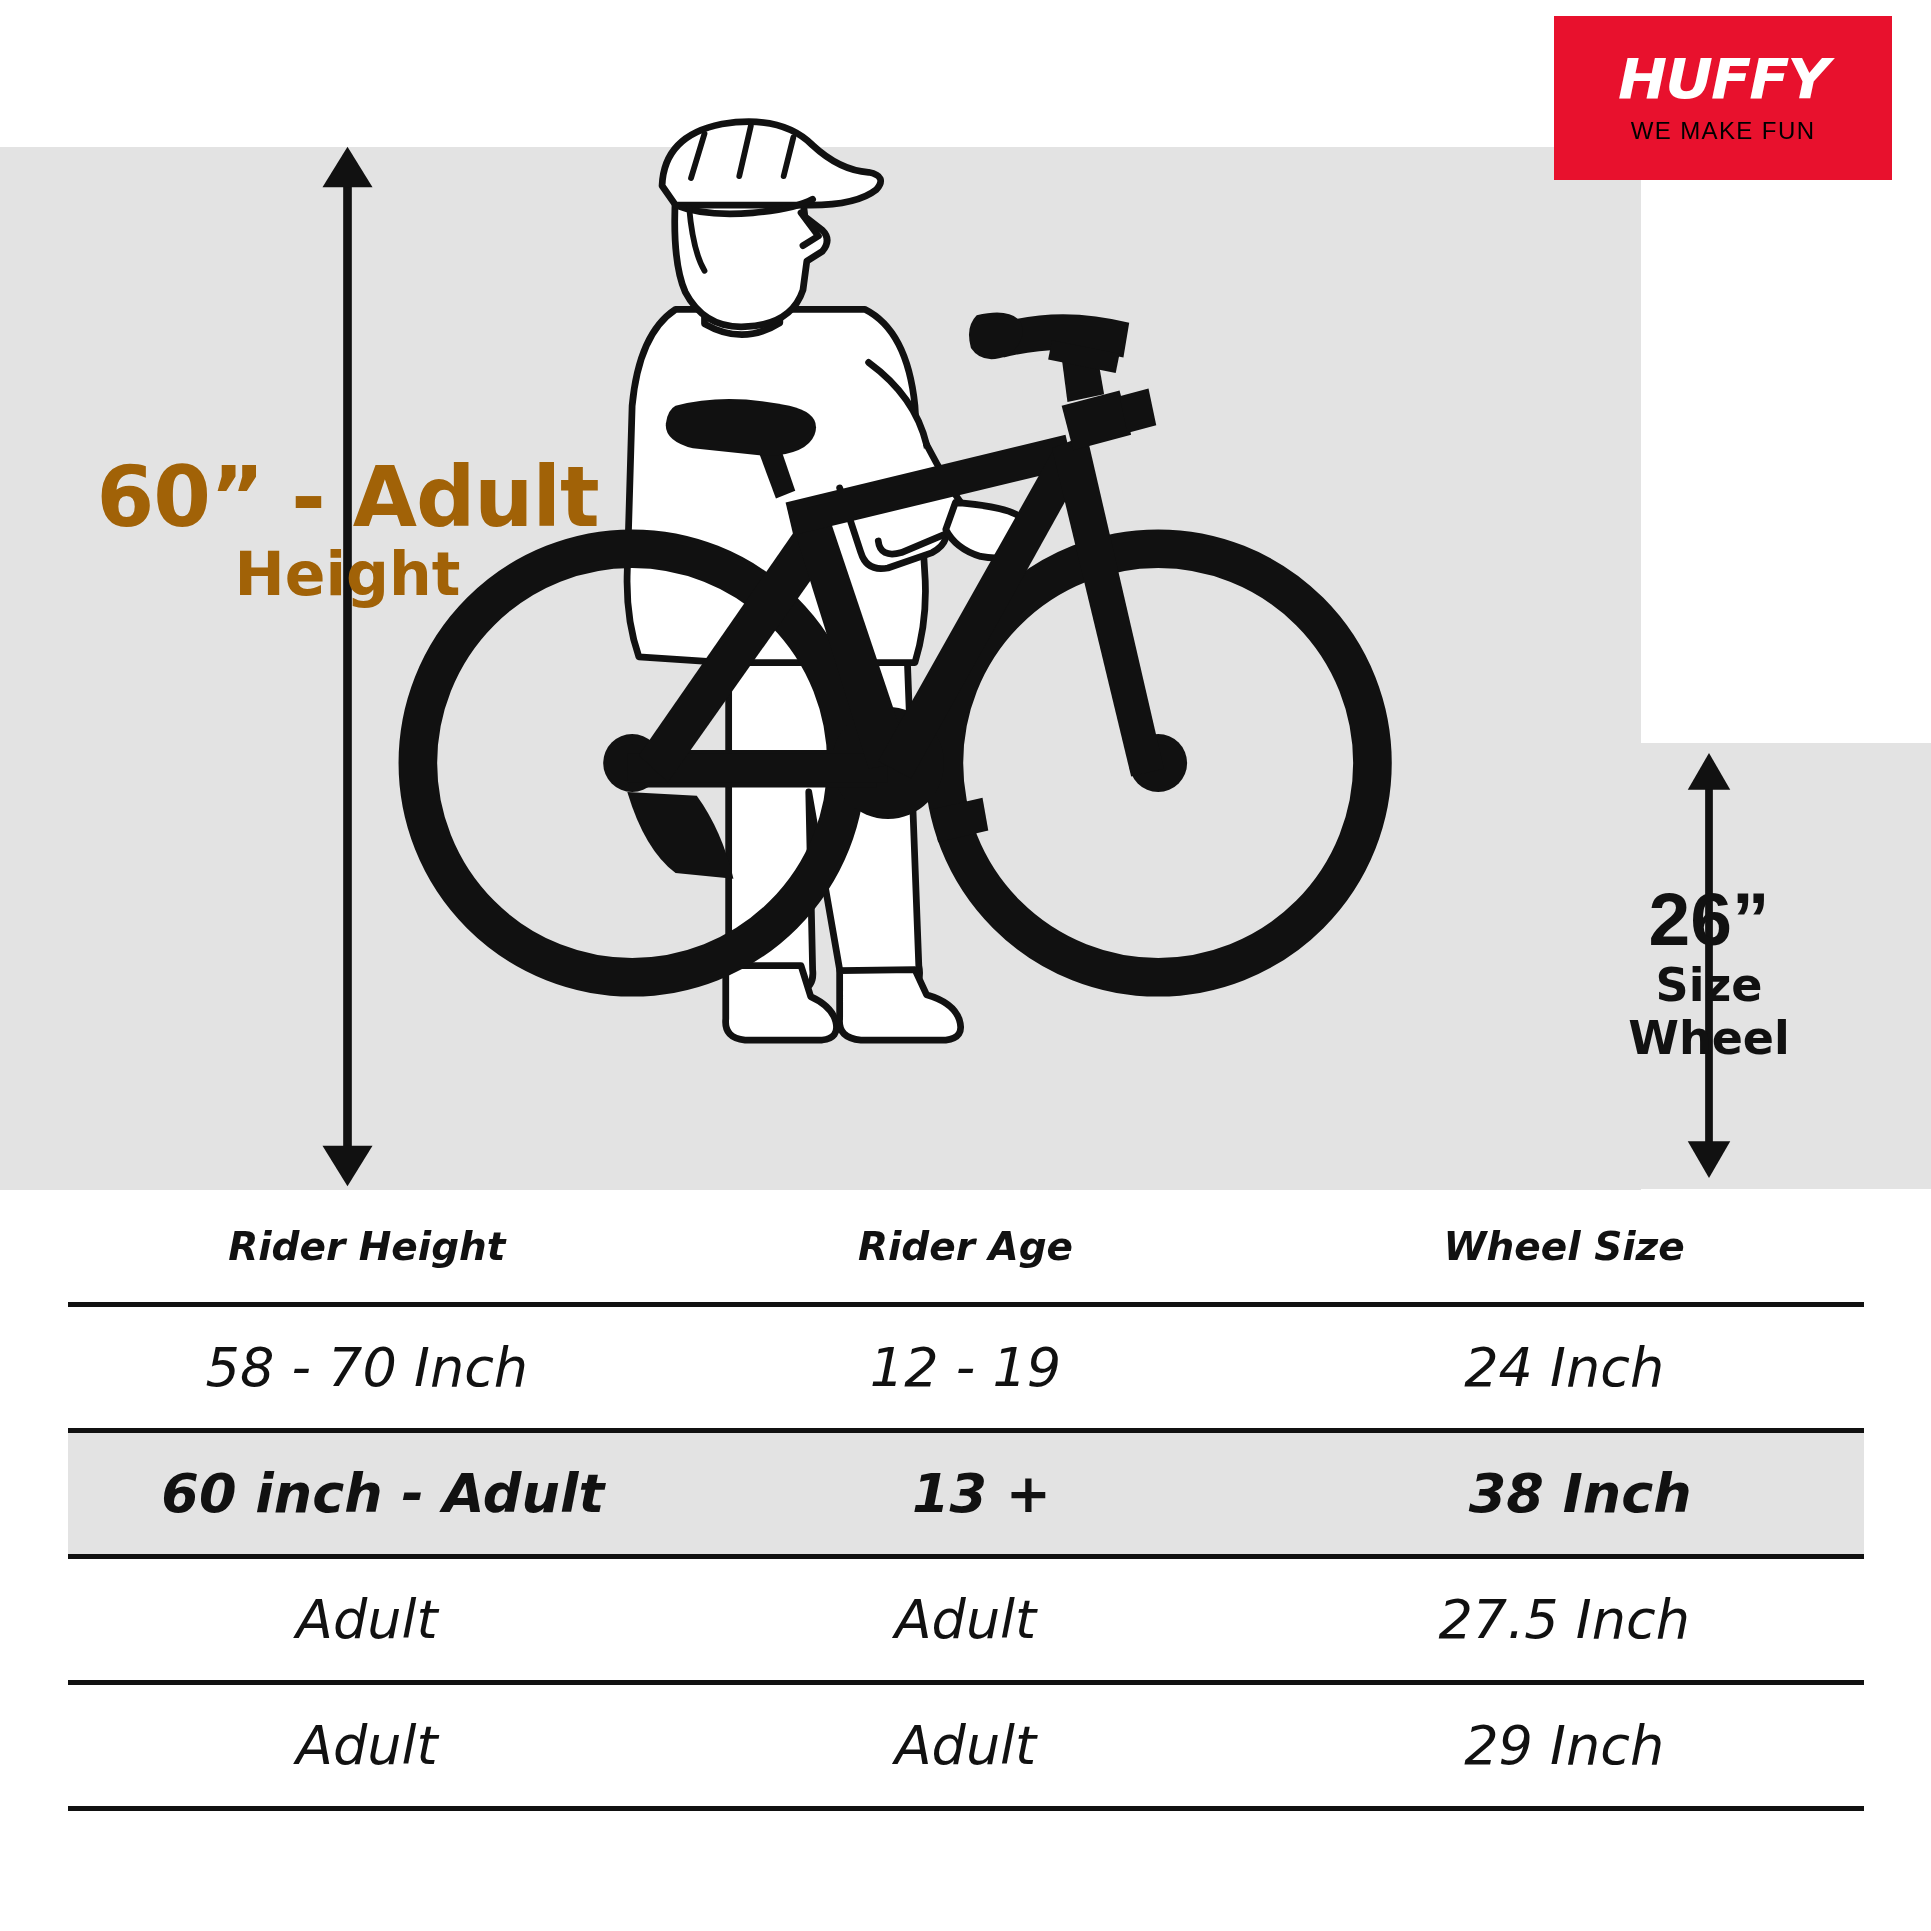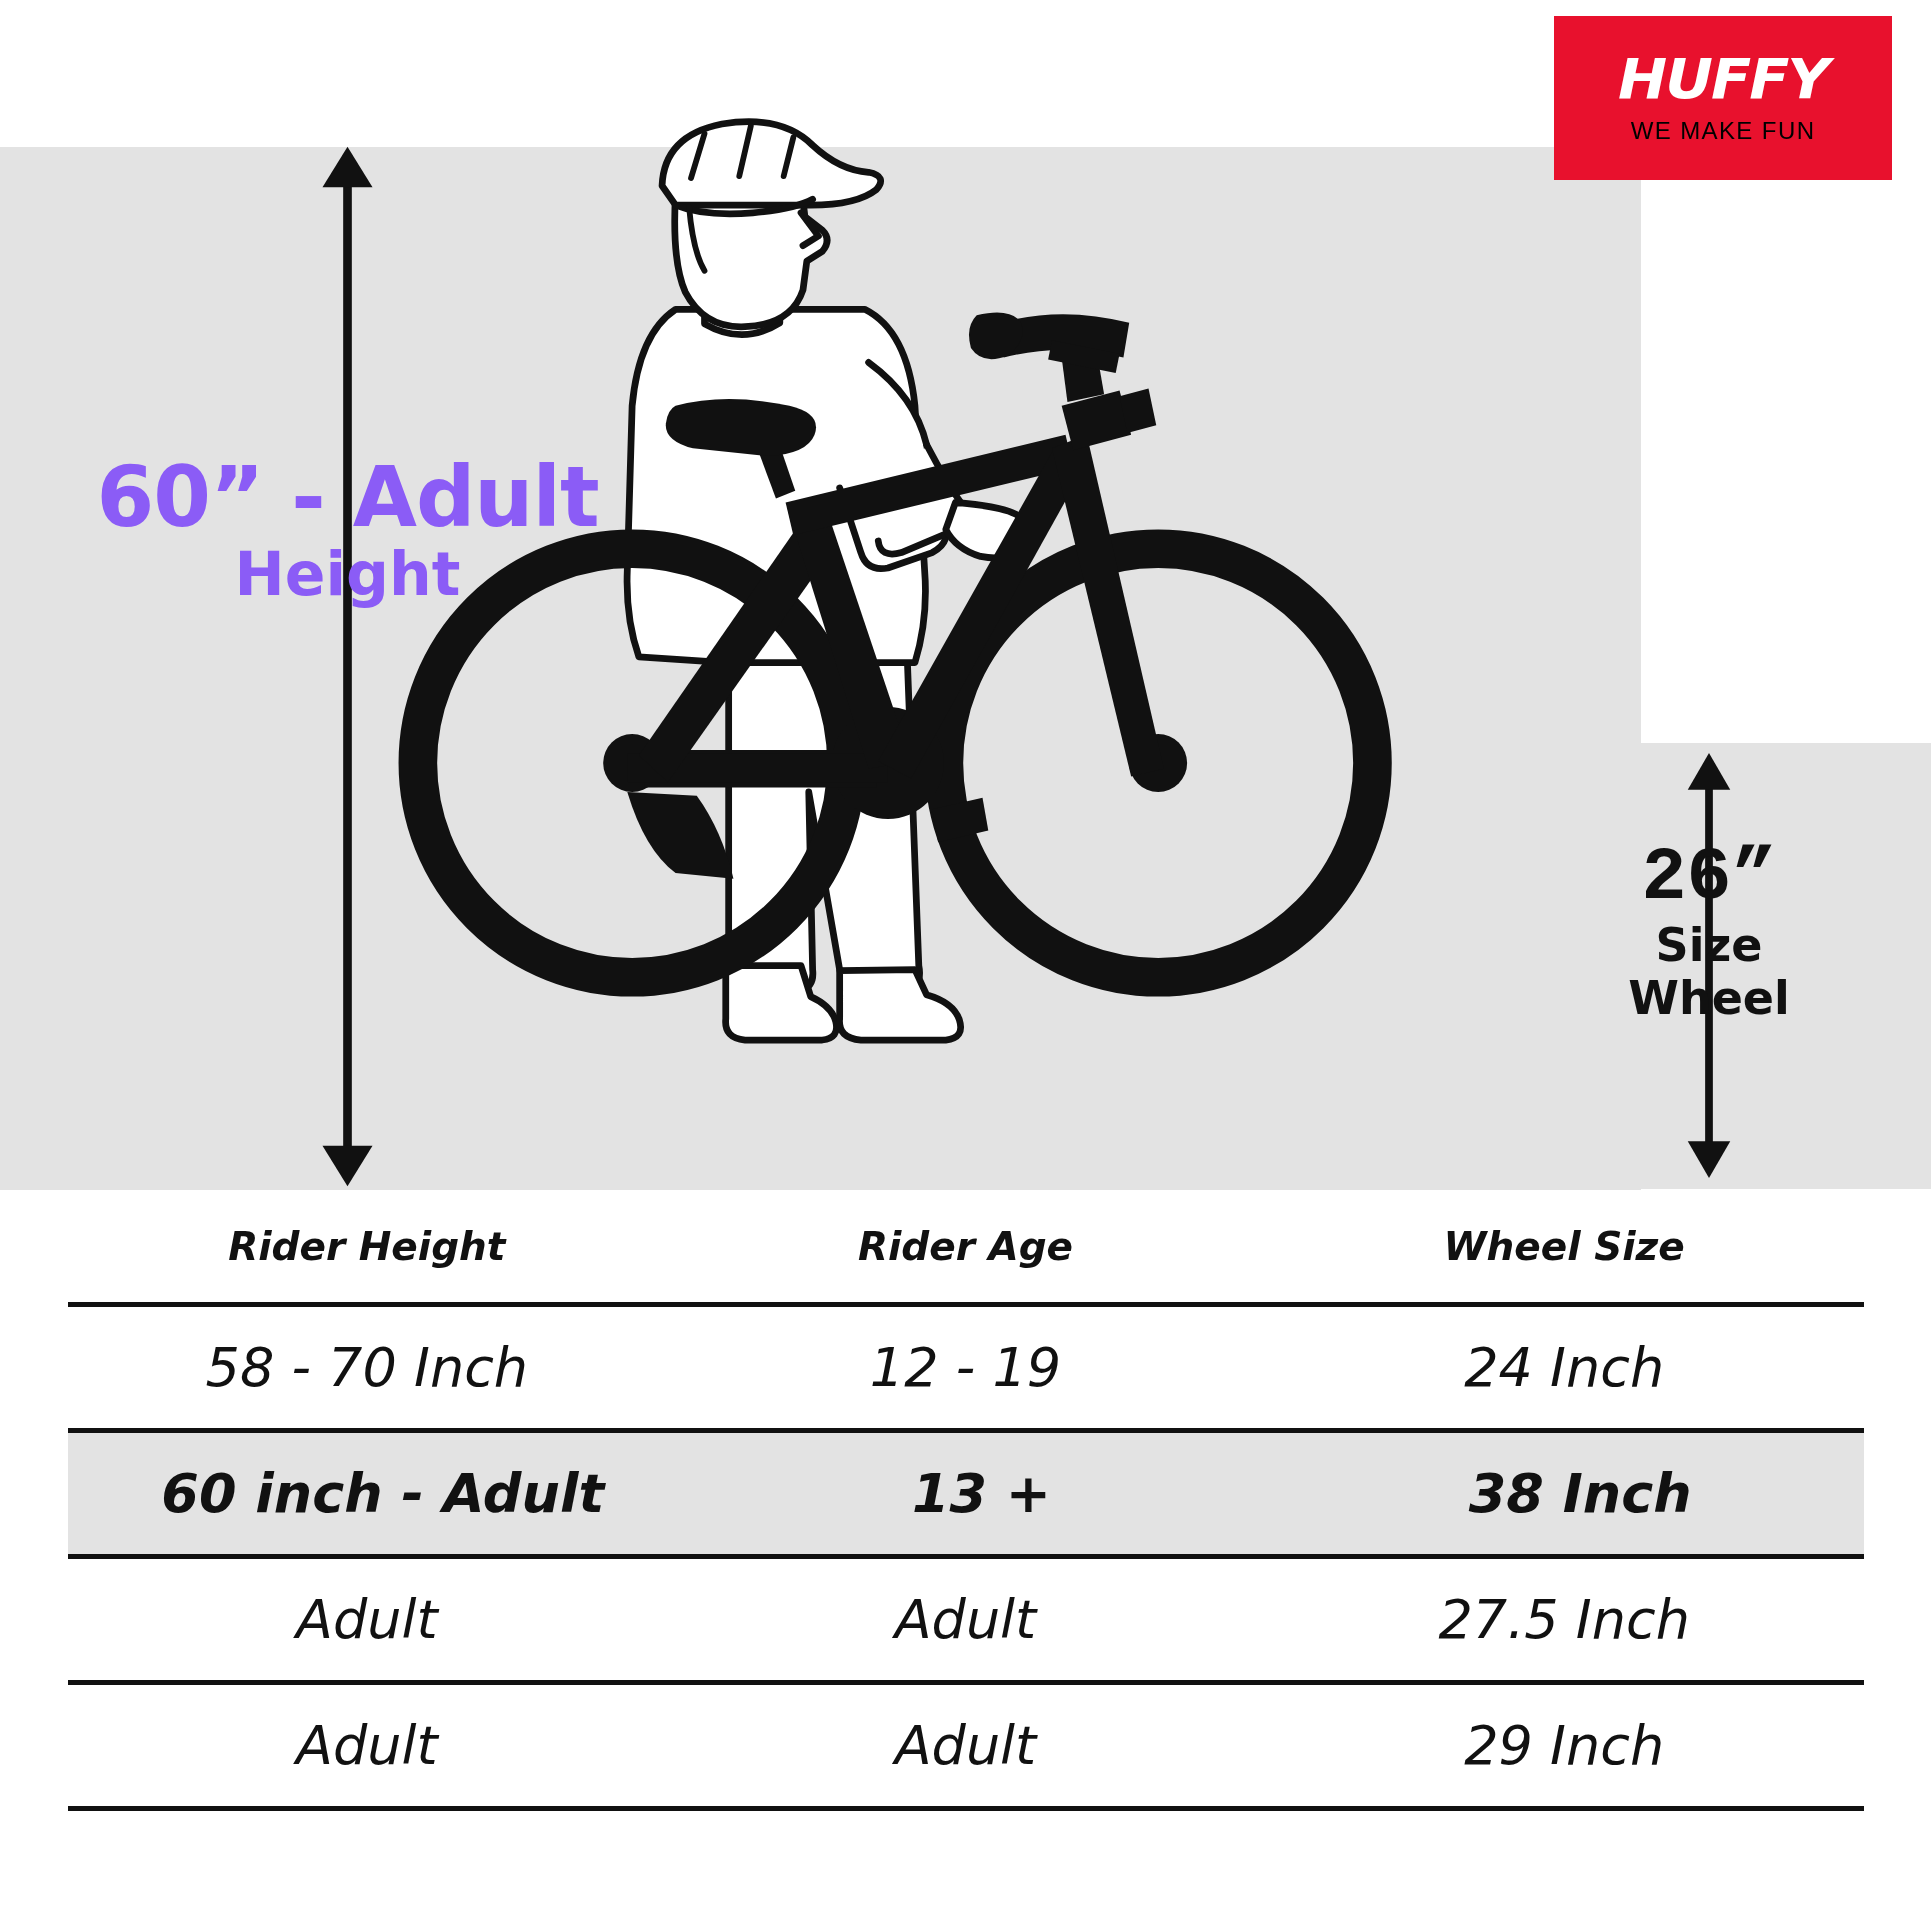--- a/index.html
+++ b/index.html
@@ -74,21 +74,21 @@
     margin-top: 9.7px;
   }
 
   
   .left-label {
     position: absolute;
     left: 77px;
     top: 454px;
     width: 541px;
     text-align: center;
-    color: #8b5cf6;
+    color: #a16207;
   }
   .left-label .big {
     font-family: "DejaVu Sans", sans-serif;
     font-weight: bold;
     font-size: 83px;
     line-height: 1.05;
     letter-spacing: -1px;
   }
   .left-label .small {
     font-family: "DejaVu Sans", sans-serif;
@@ -100,24 +100,25 @@
   
   .right-label {
     position: absolute;
     left: 1564px;
     top: 840px;
     width: 290px;
     text-align: center;
     color: #111111;
   }
   .right-label .big {
-    font-family: Liberation Mono, monospace;
+    font-family: Liberation Sans, sans-serif;
     font-weight: bold;
     font-size: 75px;
     line-height: 1.05;
+    margin-top: 40px;
   }
   .right-label .small {
     font-family: "DejaVu Sans", sans-serif;
     font-weight: bold;
     font-size: 46px;
     line-height: 1.15;
   }
 
   svg { display: block; }
   .arrow-svg { position: absolute; }

